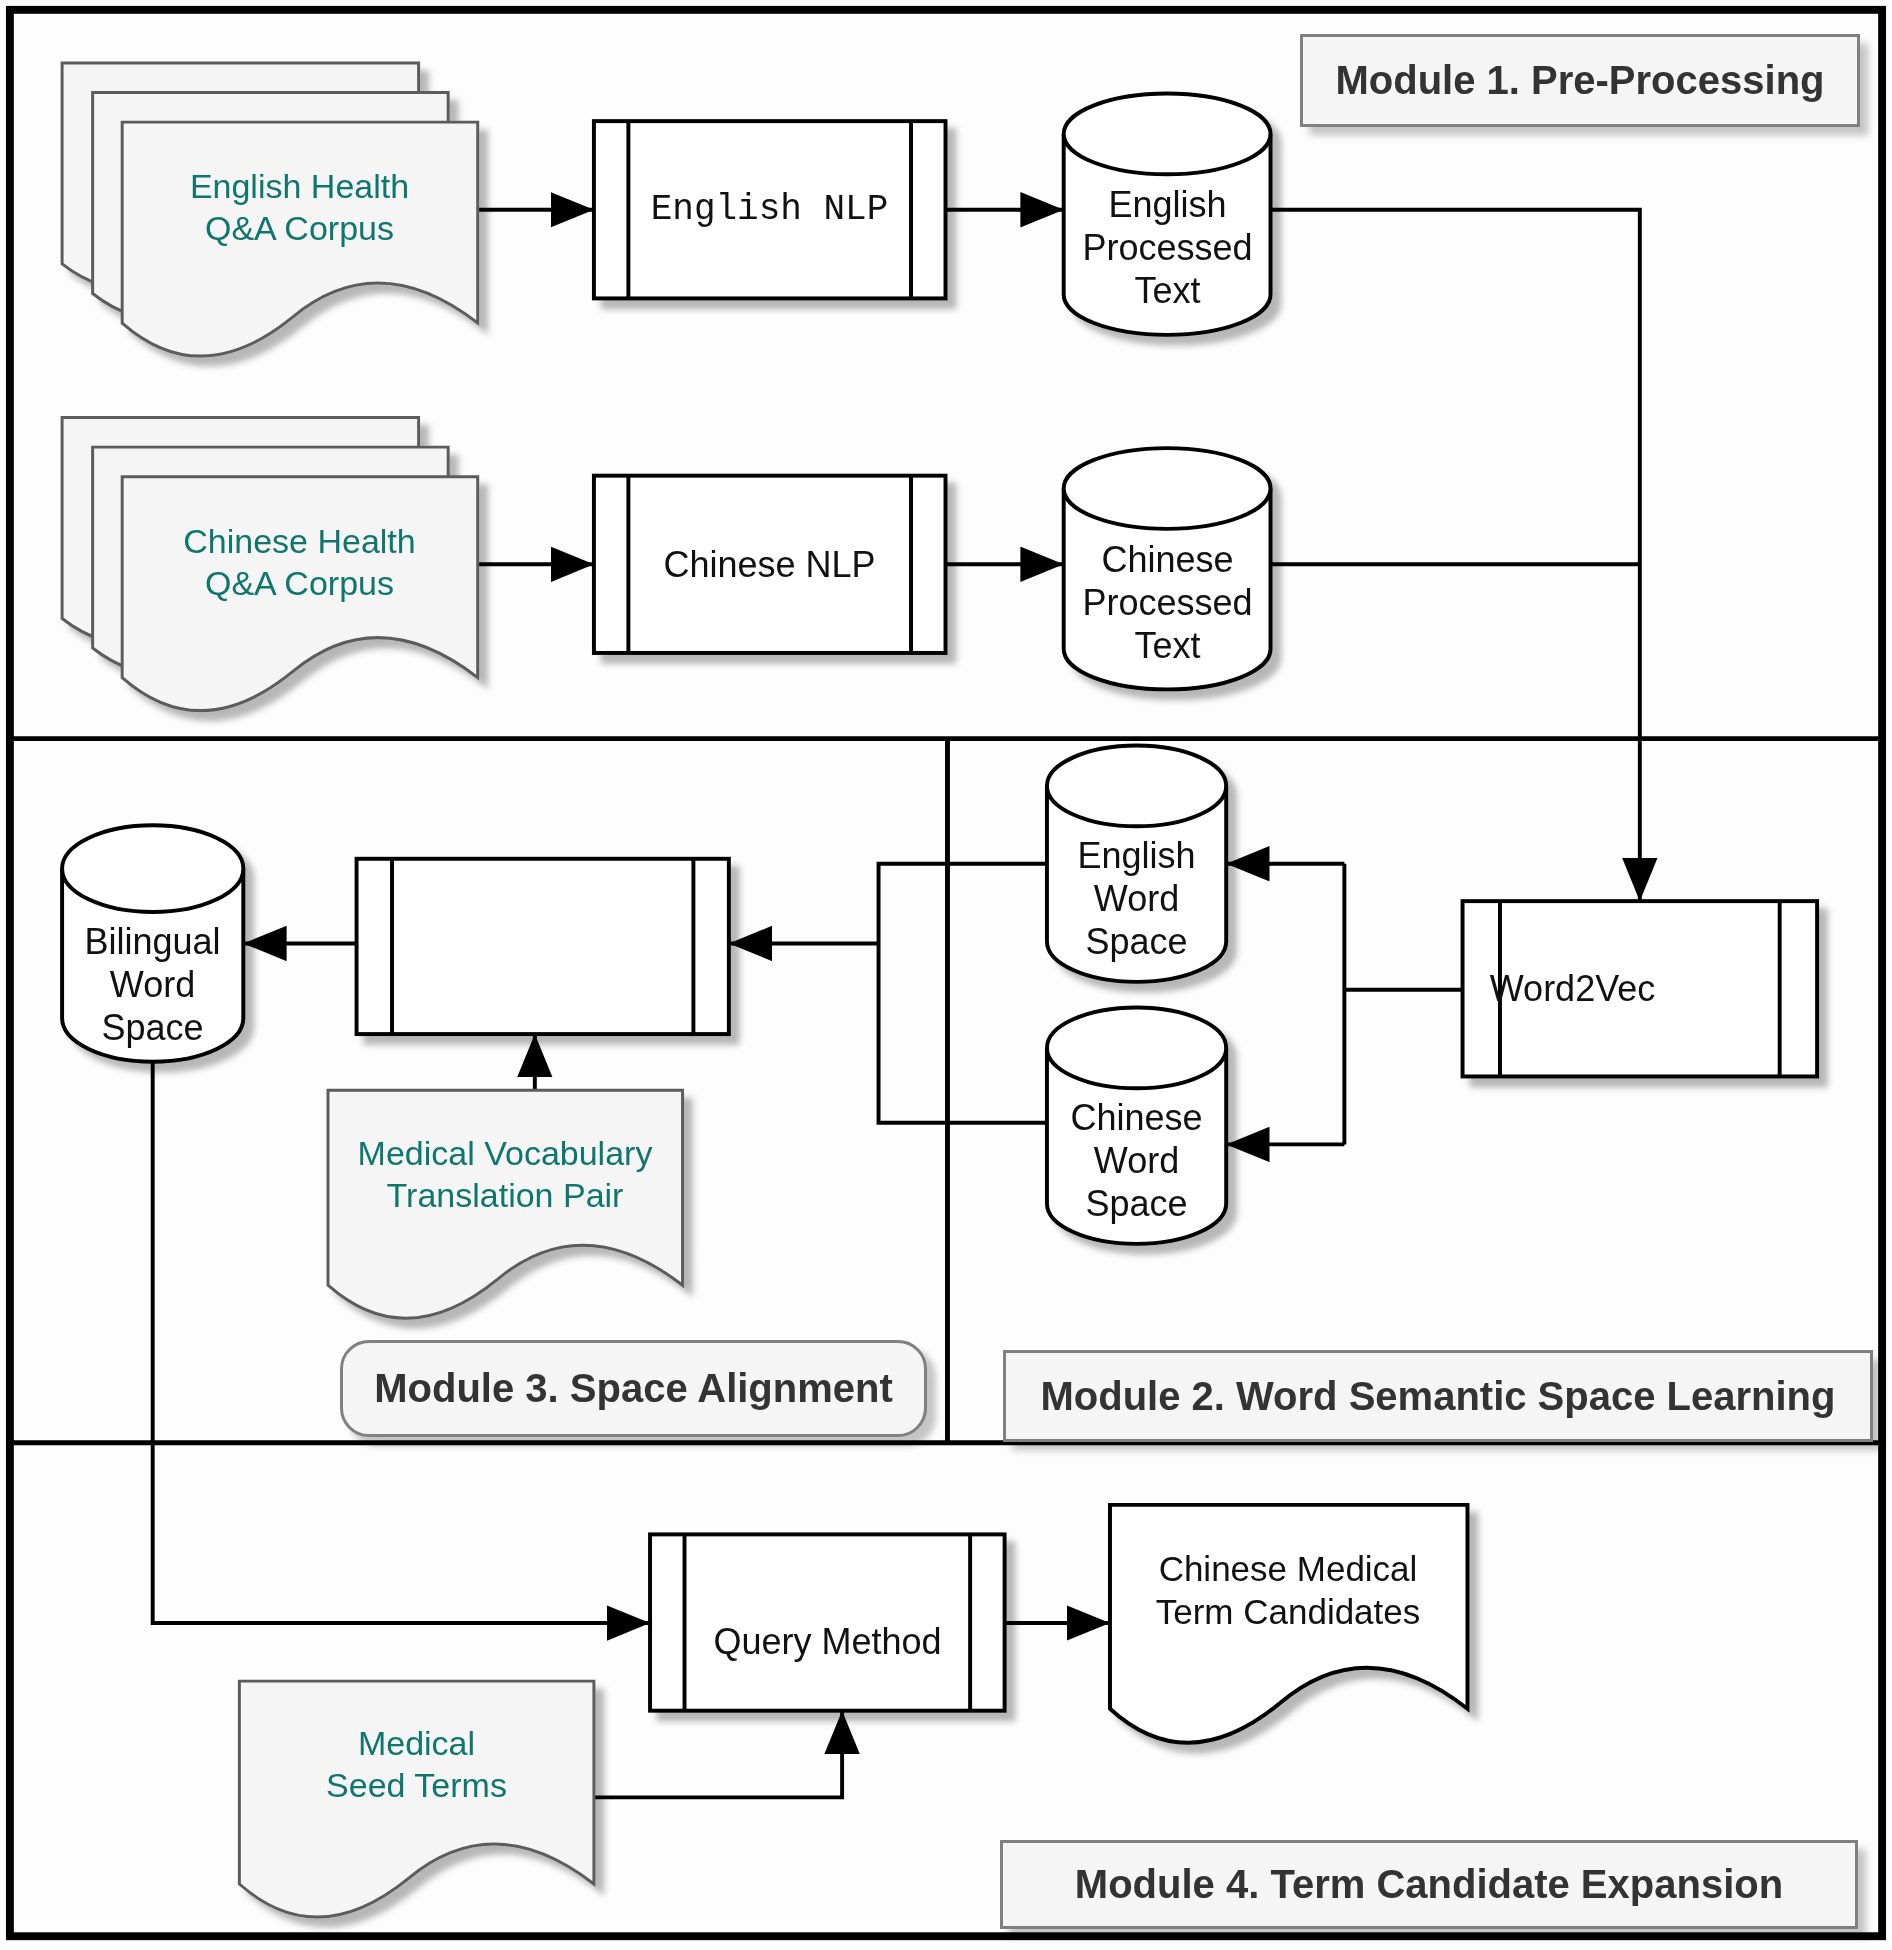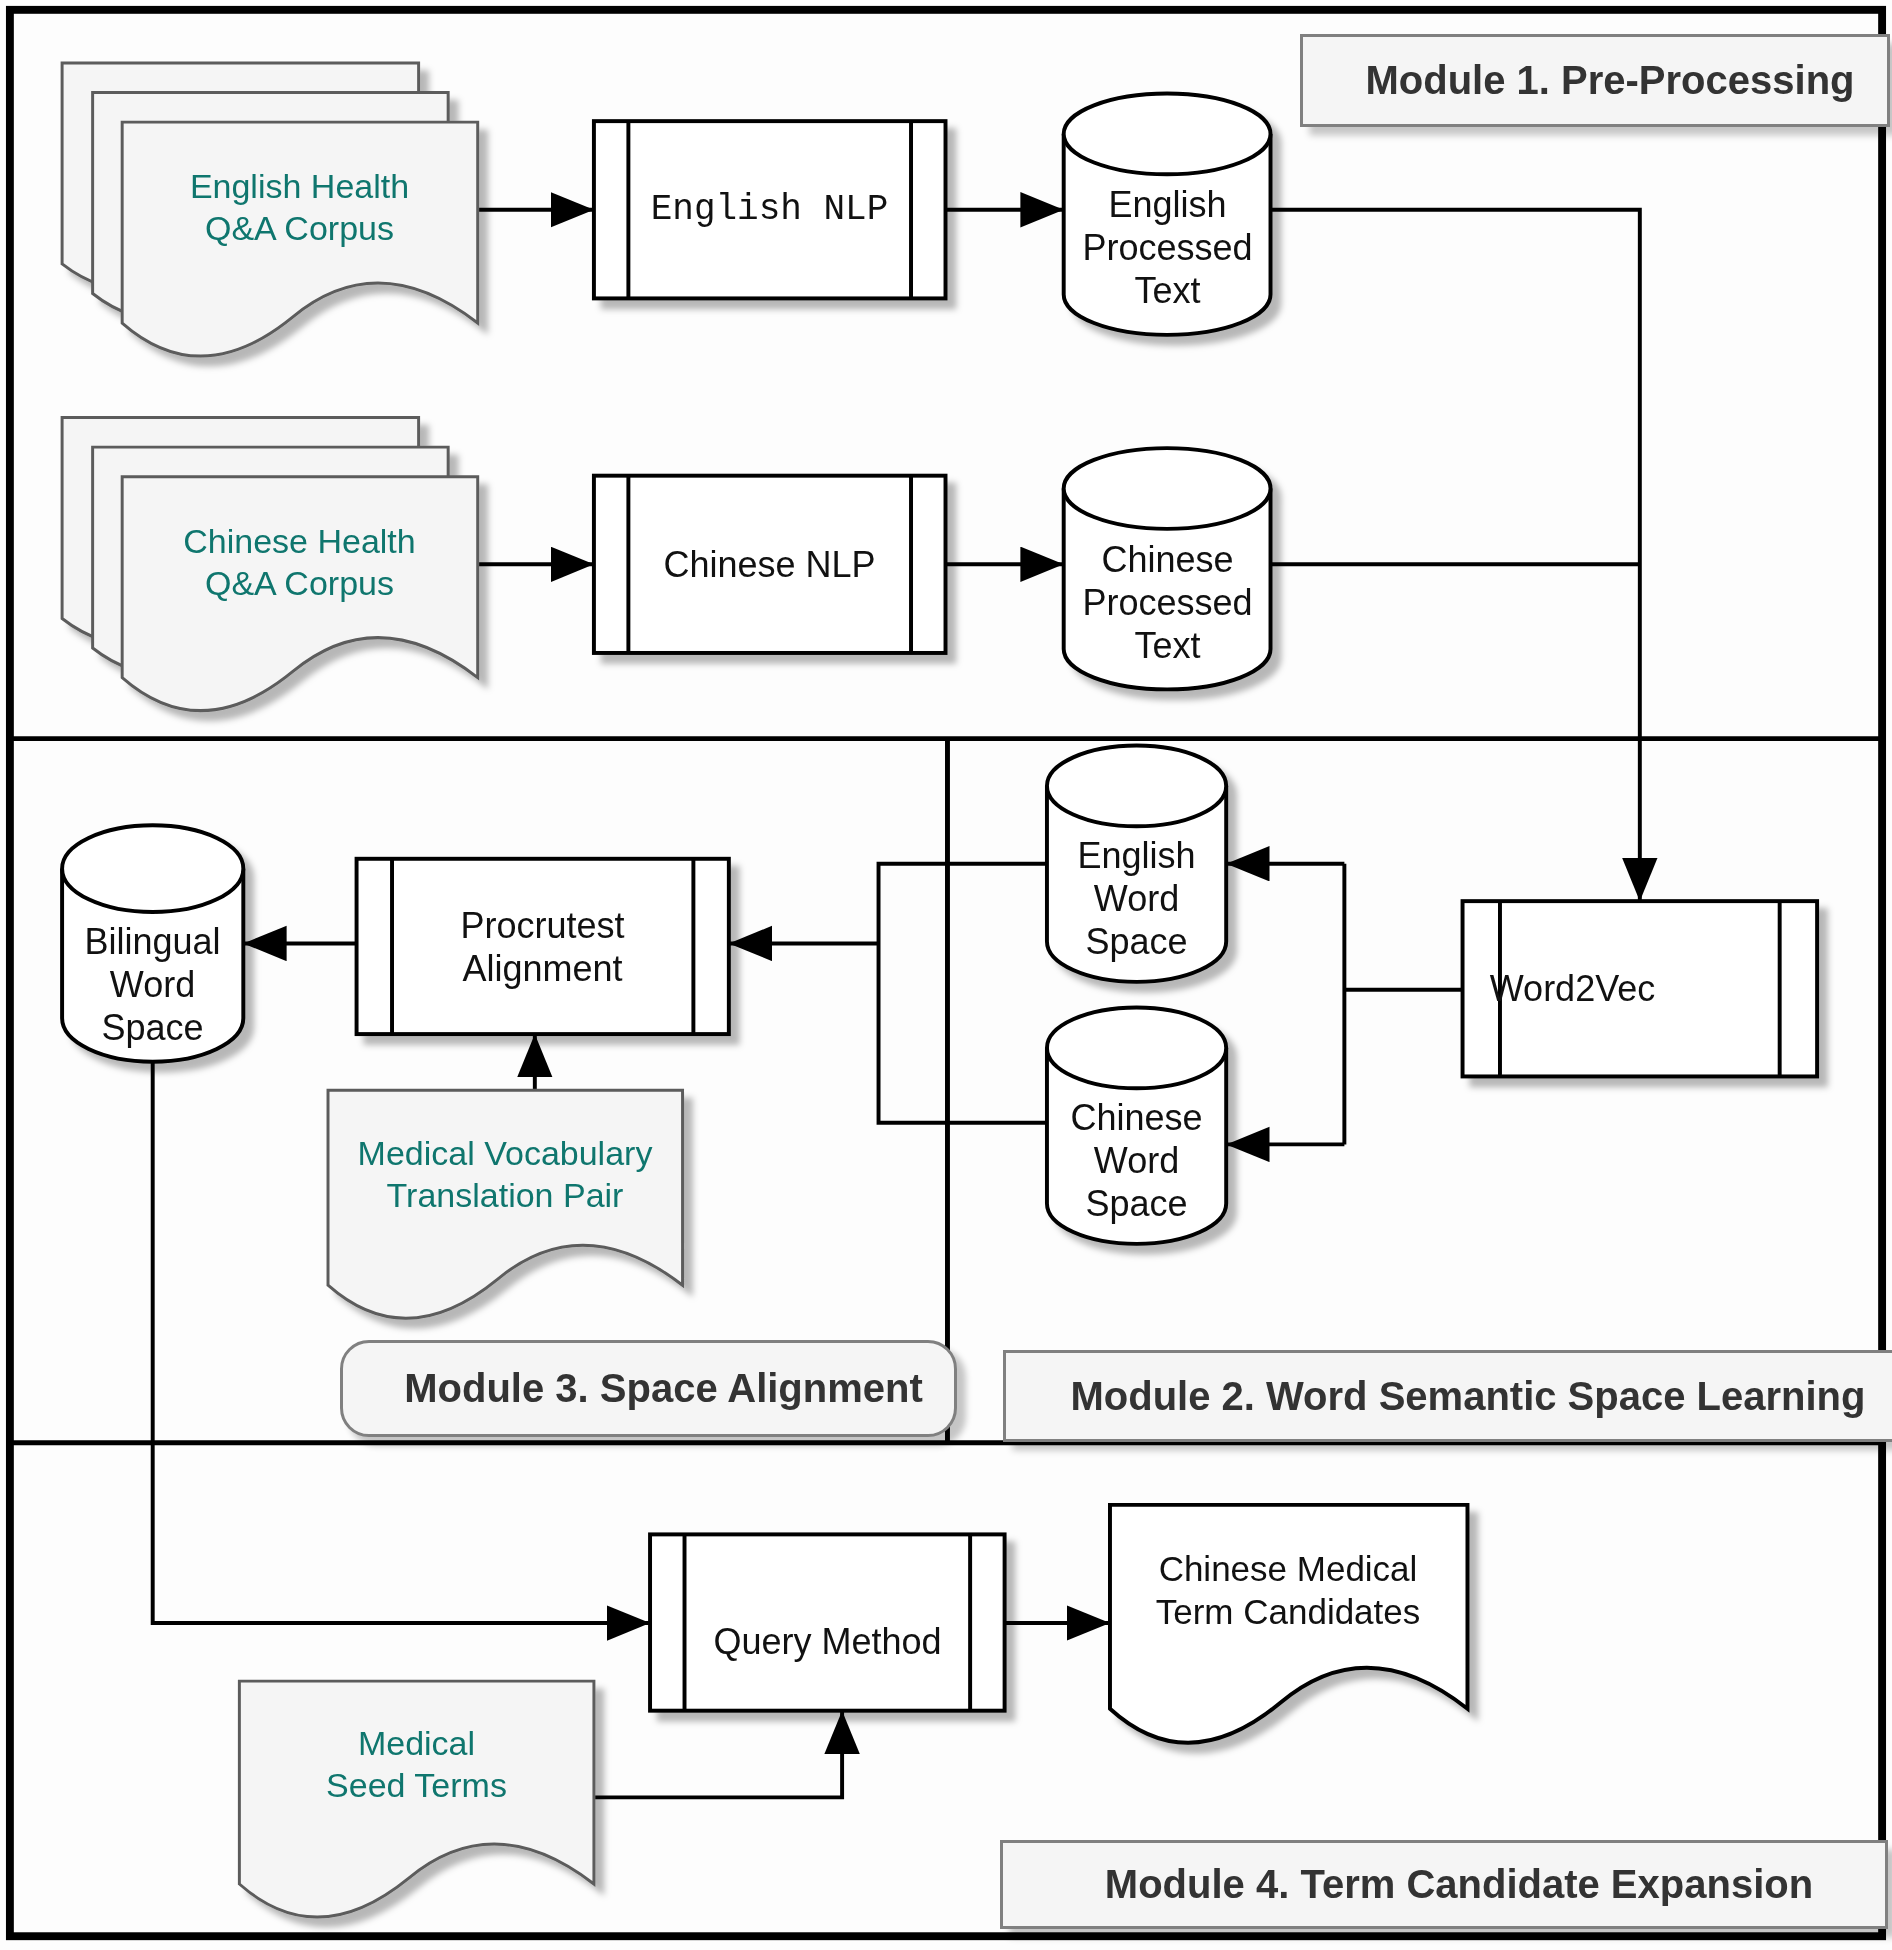--- a/index.html
+++ b/index.html
@@ -21,21 +21,20 @@
   }
   .lbl.doc{color:#0f766e;font-size:34px;line-height:42px;}
   .module-box{
     position:absolute;
     background:#f5f5f5;
     border:3px solid #808080;
     box-shadow:8.9px 8.9px 6.9px rgba(0,0,0,0.22);
     display:flex;align-items:center;justify-content:center;
     color:#333333;font-weight:bold;font-size:40px;
     white-space:nowrap;
-    padding-left:30px;
   }
 </style>
 </head>
 <body>
 
 <div class="canvas">
 
   <svg class="layer" width="1892" height="1950" viewBox="0 0 1921 1980">
     <defs>
       <filter id="ds" x="-20%" y="-20%" width="140%" height="140%">
@@ -171,22 +170,20 @@
 Word
 Space</div>
   <div class="lbl" style="left:1028px;top:1096px;width:217px;">Chinese
 Word
 Space</div>
   <div class="lbl" style="left:1405px;top:967px;width:335px;">Word2Vec</div>
 
   <div class="lbl" style="left:44px;top:920px;width:217px;">Bilingual
 Word
 Space</div>
-  <div class="lbl" style="left:375px;top:904px;width:335px;">Procrutest
-Alignment</div>
   <div class="lbl doc" style="left:308px;top:1132px;width:394px;">Medical Vocabulary
 Translation Pair</div>
 
   <div class="lbl" style="left:660px;top:1620px;width:335px;">Query Method</div>
   <div class="lbl doc" style="left:249px;top:1722px;width:335px;">Medical
 Seed Terms</div>
   <div class="lbl" style="left:1101px;top:1547px;width:374px;font-size:35px;">Chinese Medical
 Term Candidates</div>
 
   <div class="module-box" style="left:1300px;top:34px;width:554px;height:87px;">Module 1. Pre-Processing</div>

